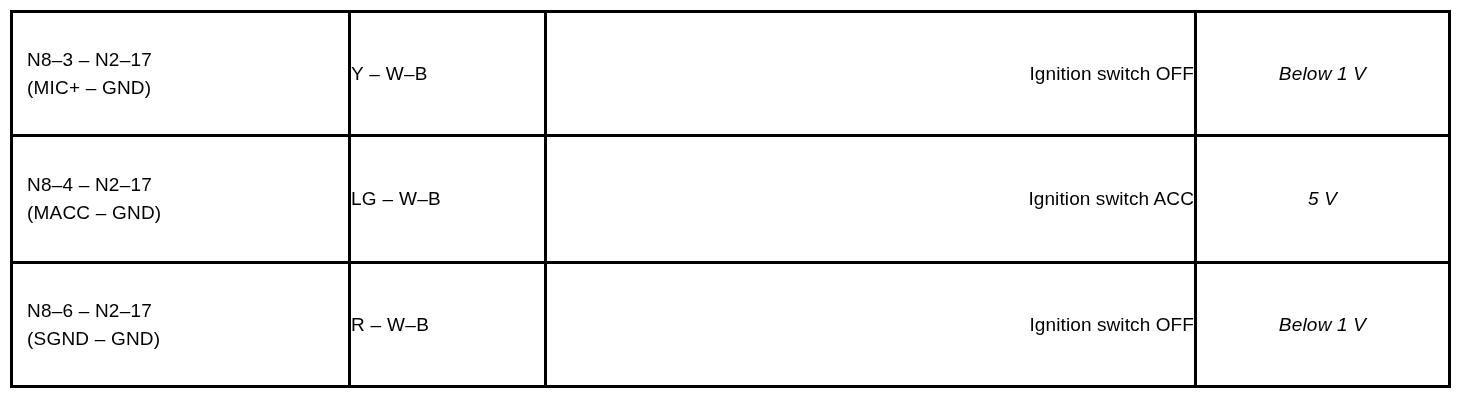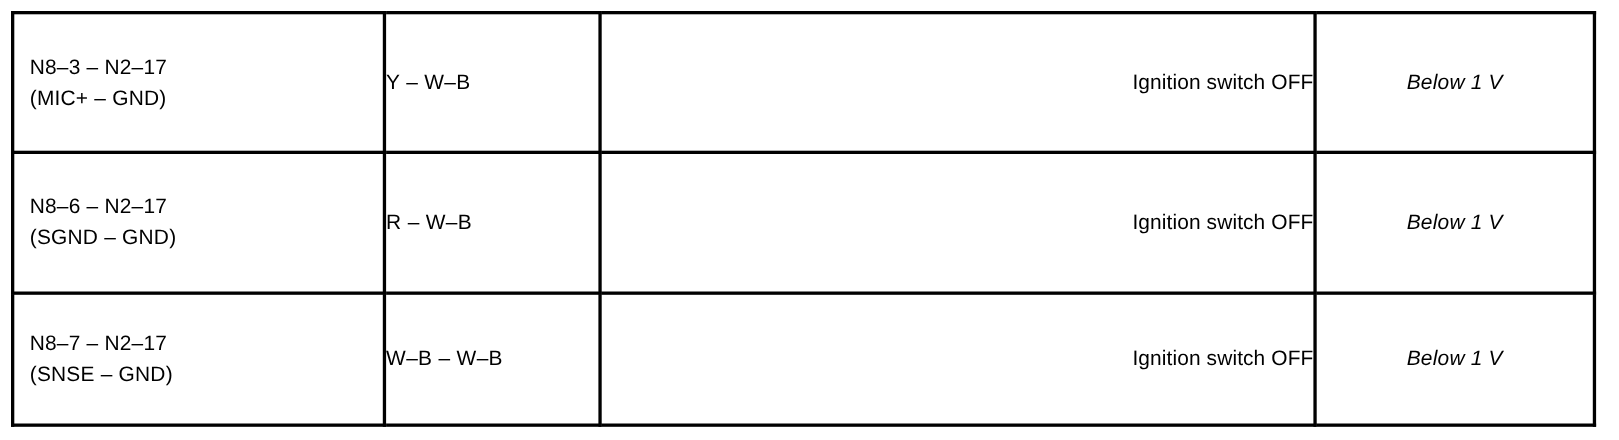--- a/index.html
+++ b/index.html
@@ -102,38 +102,38 @@
       <tr class="row-h77">
         <td class="cell-terminals">
           <span class="line line-top">N8–3 – N2–17</span>
           <span class="line line-bottom">(MIC+ – GND)</span>
         </td>
         <td class="cell-wiring">Y – W–B</td>
         <td class="cell-condition">Ignition switch OFF</td>
         <td class="cell-standard">Below 1 V</td>
       </tr>
 
+      <tr class="row-h79">
+        <td class="cell-terminals">
+          <span class="line line-top">N8–4 – N2–17</span>
+          <span class="line line-bottom">(MACC – GND)</span>
+        </td>
+        <td class="cell-wiring">LG – W–B</td>
+        <td class="cell-condition">Ignition switch ACC</td>
+        <td class="cell-standard">5 V</td>
+      </tr>
 
 
       <tr class="row-h77b">
         <td class="cell-terminals">
           <span class="line line-top">N8–6 – N2–17</span>
           <span class="line line-bottom">(SGND – GND)</span>
         </td>
         <td class="cell-wiring">R – W–B</td>
         <td class="cell-condition">Ignition switch OFF</td>
         <td class="cell-standard">Below 1 V</td>
       </tr>
 
-      <tr class="row-h73">
-        <td class="cell-terminals">
-          <span class="line line-top">N8–7 – N2–17</span>
-          <span class="line line-bottom">(SNSE – GND)</span>
-        </td>
-        <td class="cell-wiring">W–B – W–B</td>
-        <td class="cell-condition">Ignition switch OFF</td>
-        <td class="cell-standard">Below 1 V</td>
-      </tr>
 
     </tbody>
   </table>
 
 </div>
 
 </body></html>

